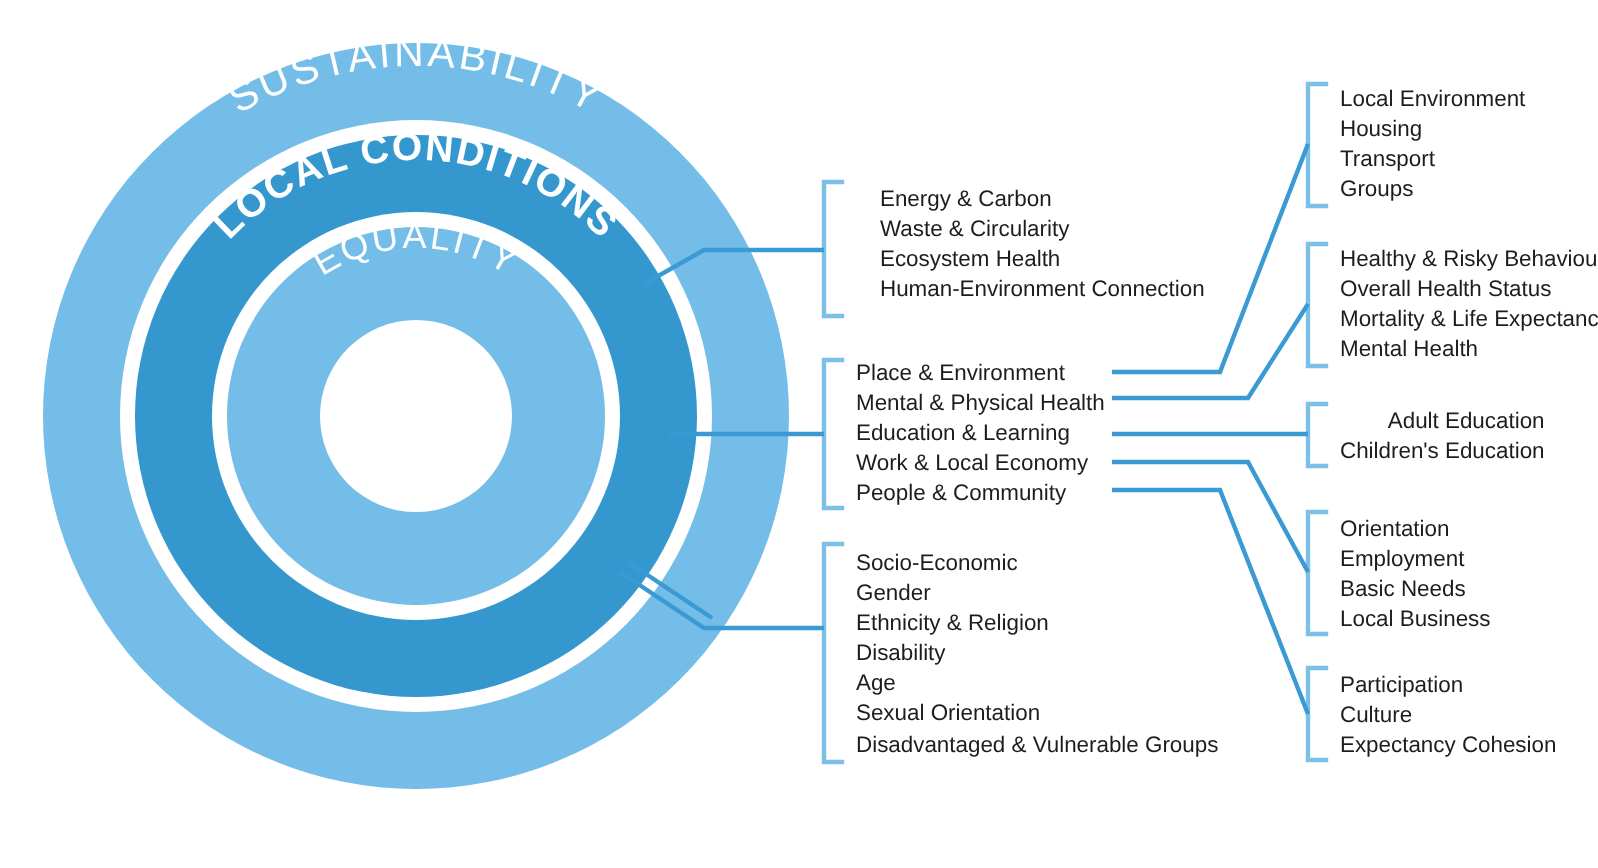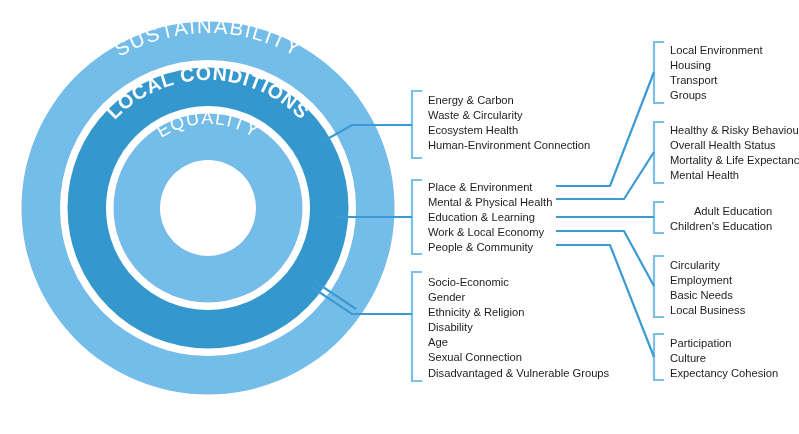--- a/index.html
+++ b/index.html
@@ -79,42 +79,42 @@
       <path d="M 314,281 L 356,309"></path>
 
       <path d="M 556,186 L 610,186 L 654,72"></path>
       <path d="M 556,199 L 624,199 L 654,152"></path>
       <path d="M 556,217 L 654,217"></path>
       <path d="M 556,231 L 624,231 L 654,286"></path>
       <path d="M 556,245 L 610,245 L 654,357"></path>
     </g>
   </svg>
 
-  <div class="listcol" style="left:428px;top:93px;">
+  <div class="listcol" style="left:440px;top:93px;">
     <div>Energy &amp; Carbon</div>
     <div>Waste &amp; Circularity</div>
     <div>Ecosystem Health</div>
     <div>Human-Environment Connection</div>
   </div>
 
   <div class="listcol" style="left:428px;top:180px;">
     <div>Place &amp; Environment</div>
     <div>Mental &amp; Physical Health</div>
     <div>Education &amp; Learning</div>
     <div>Work &amp; Local Economy</div>
     <div>People &amp; Community</div>
   </div>
 
   <div class="listcol" style="left:428px;top:275px;">
     <div>Socio-Economic</div>
     <div>Gender</div>
     <div>Ethnicity &amp; Religion</div>
     <div>Disability</div>
     <div>Age</div>
-    <div>Sexual Connection</div>
+    <div>Sexual Orientation</div>
     <div>Disadvantaged &amp; Vulnerable Groups</div>
   </div>
 
   <div class="listcol" style="left:670px;top:43px;">
     <div>Local Environment</div>
     <div>Housing</div>
     <div>Transport</div>
     <div>Groups</div>
   </div>
 
@@ -124,21 +124,21 @@
     <div>Mortality &amp; Life Expectancy</div>
     <div>Mental Health</div>
   </div>
 
   <div class="listcol" style="left:670px;top:204px;text-align:right;">
     <div>Adult Education</div>
     <div>Children's Education</div>
   </div>
 
   <div class="listcol" style="left:670px;top:258px;">
-    <div>Circularity</div>
+    <div>Orientation</div>
     <div>Employment</div>
     <div>Basic Needs</div>
     <div>Local Business</div>
   </div>
 
   <div class="listcol" style="left:670px;top:336px;">
     <div>Participation</div>
     <div>Culture</div>
     <div>Expectancy Cohesion</div>
   </div>

